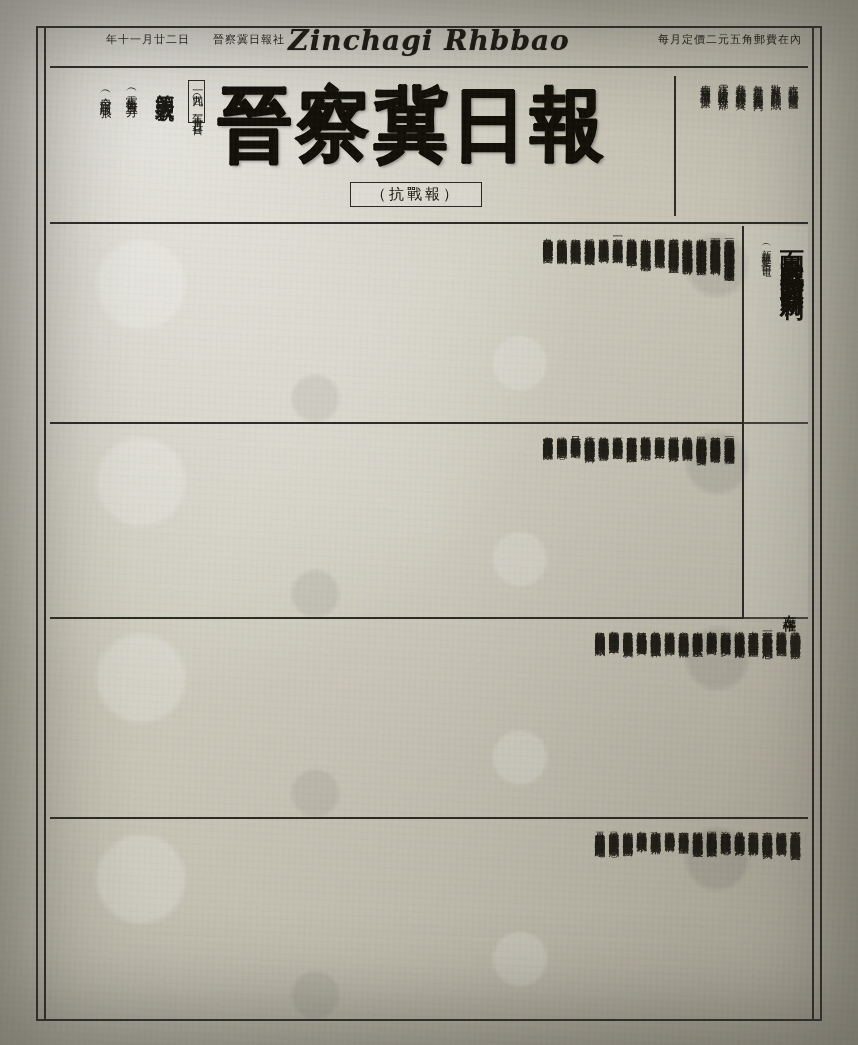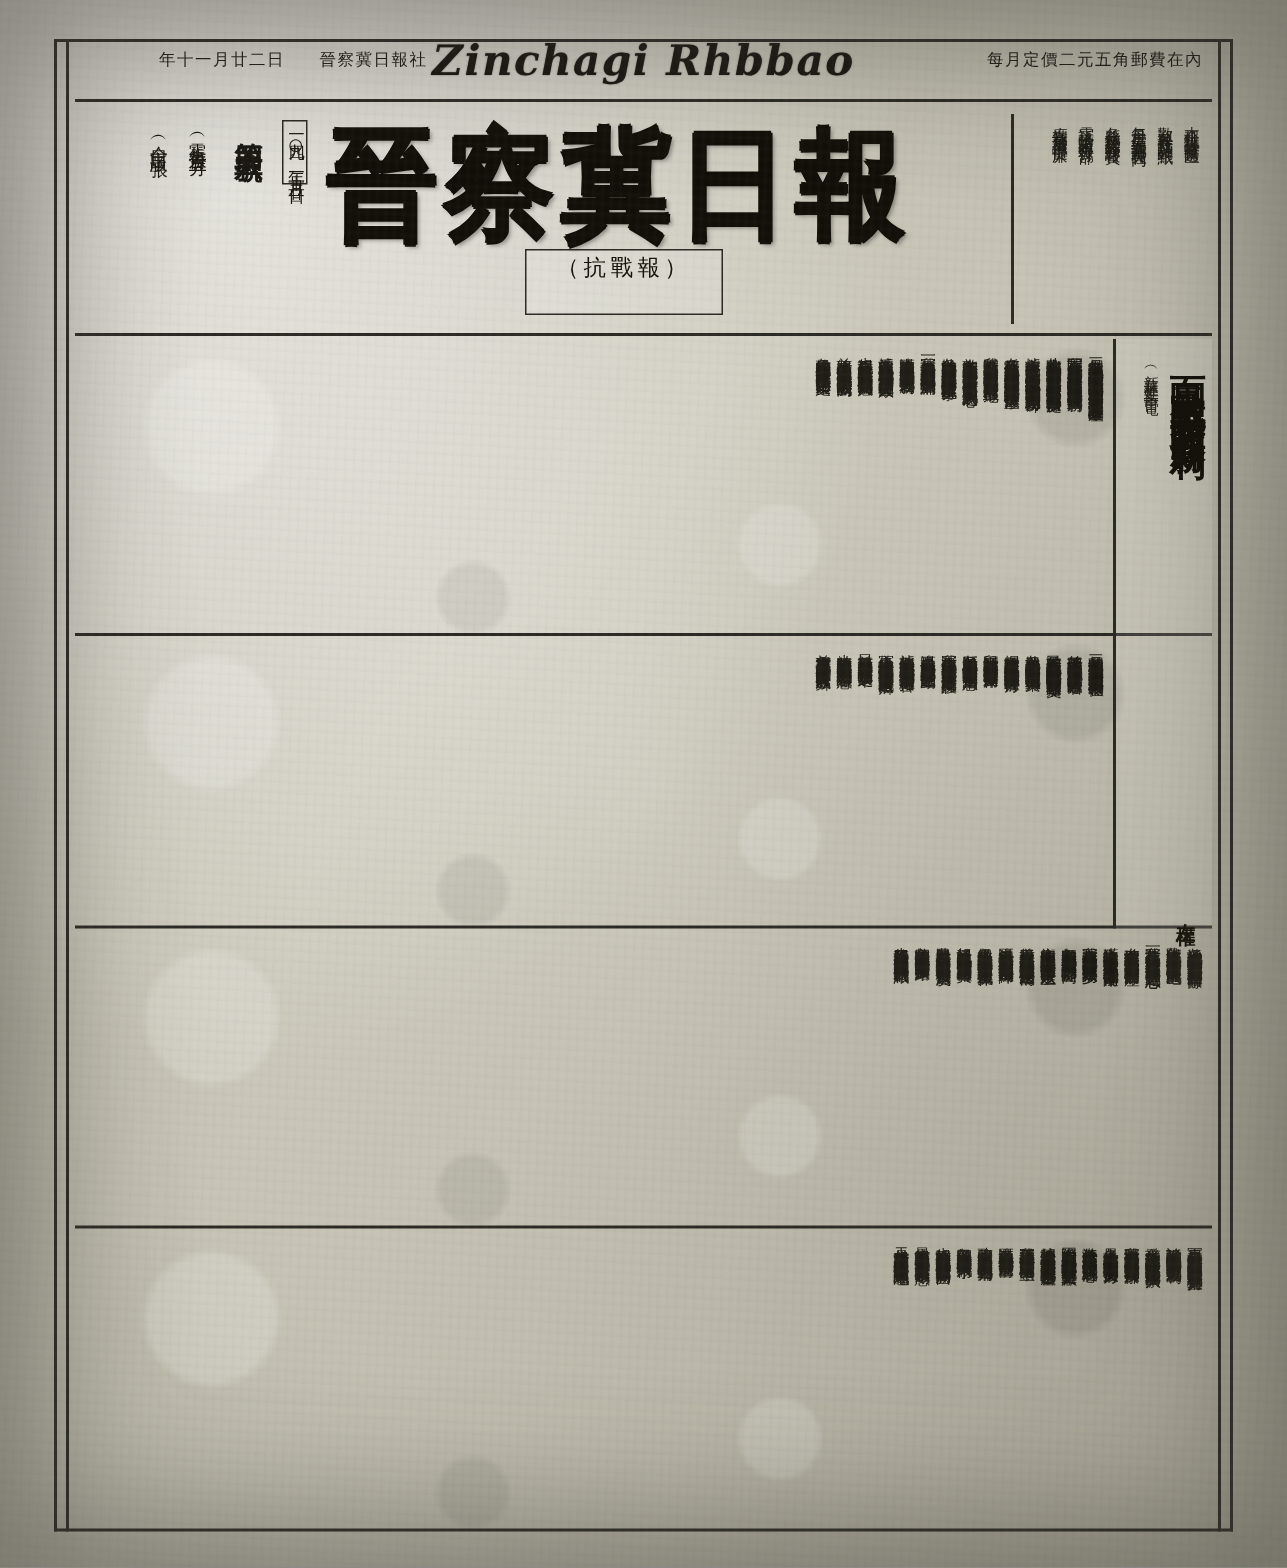--- a/index.html
+++ b/index.html
@@ -120,29 +120,29 @@
     white-space: nowrap;
     transform: scaleY(1.08);
     text-shadow:
        1px 0 0 #121009, -1px 0 0 #121009,
        0 1px 0 #121009, 0 -1px 0 #121009,
        2px 2px 3px rgba(0,0,0,.35);
   }
   #brushsub {
     position: absolute;
     left: 300px;
-    top: 98px;
+    top: 114px;
     width: 130px;
     text-align: center;
     font-family: "DejaVu Serif", serif;
     font-size: 15px;
     letter-spacing: 3px;
     color: #151309;
     border: 1px solid #2b2922;
-    padding: 2px 0 21px;
+    padding: 2px 0 2px;
     background: rgba(255,255,255,0.12);
   }
   .hdr-col {
     position: absolute;
     writing-mode: vertical-rl;
     text-orientation: upright;
     font-family: "DejaVu Sans", sans-serif;
     color: #1b1913;
     letter-spacing: 2px;
     line-height: 1.15;

